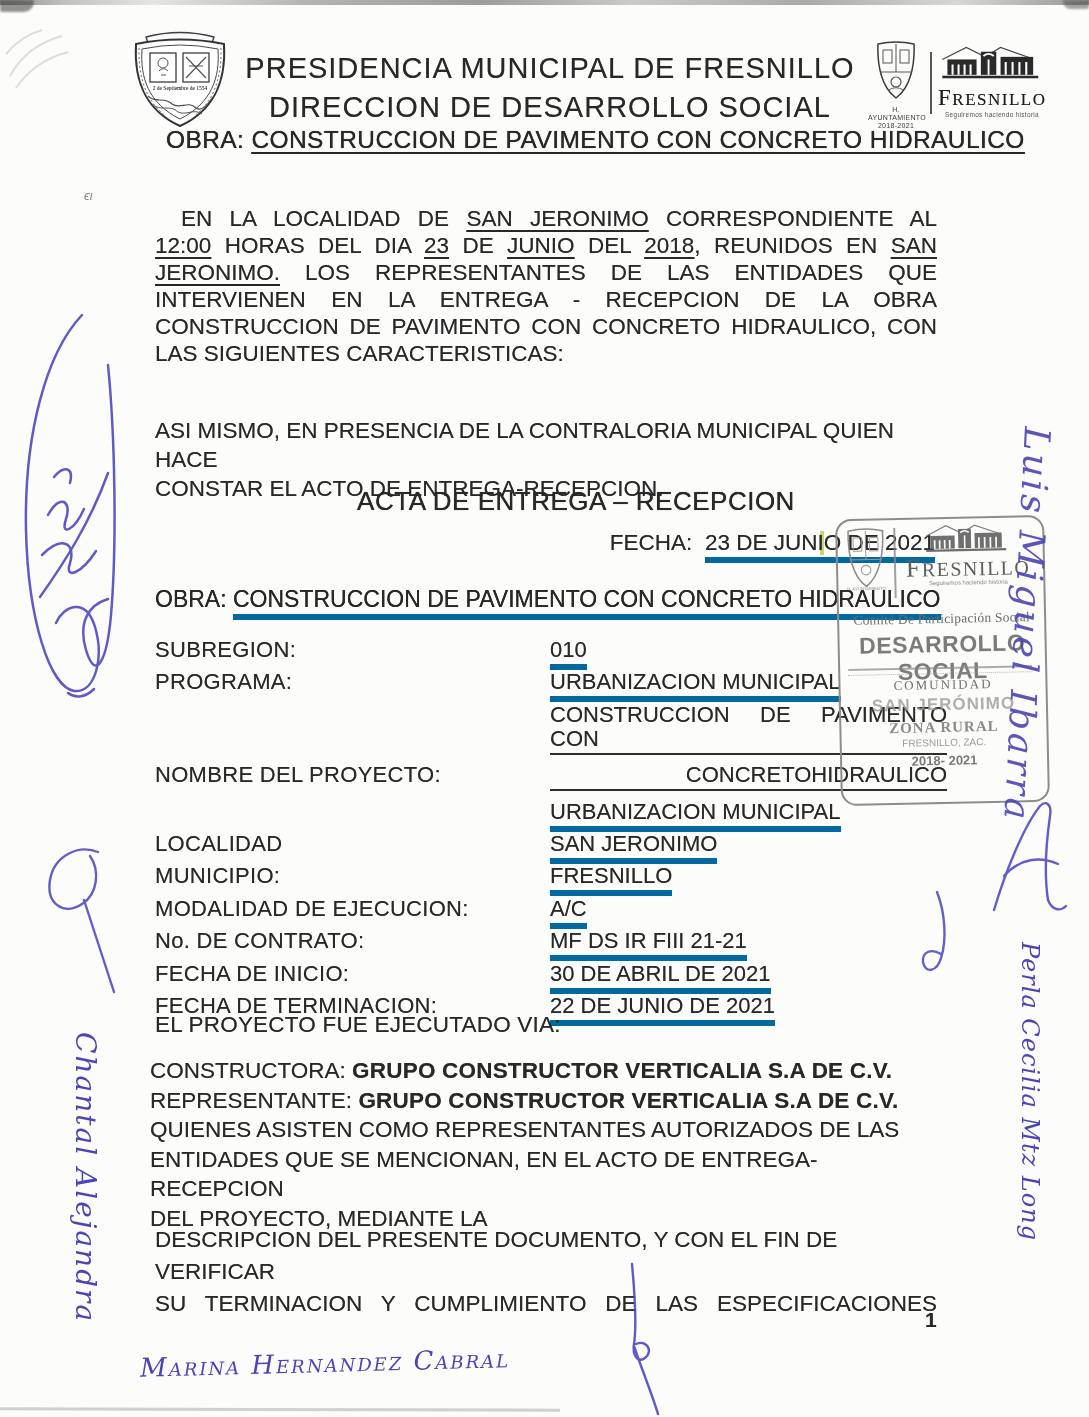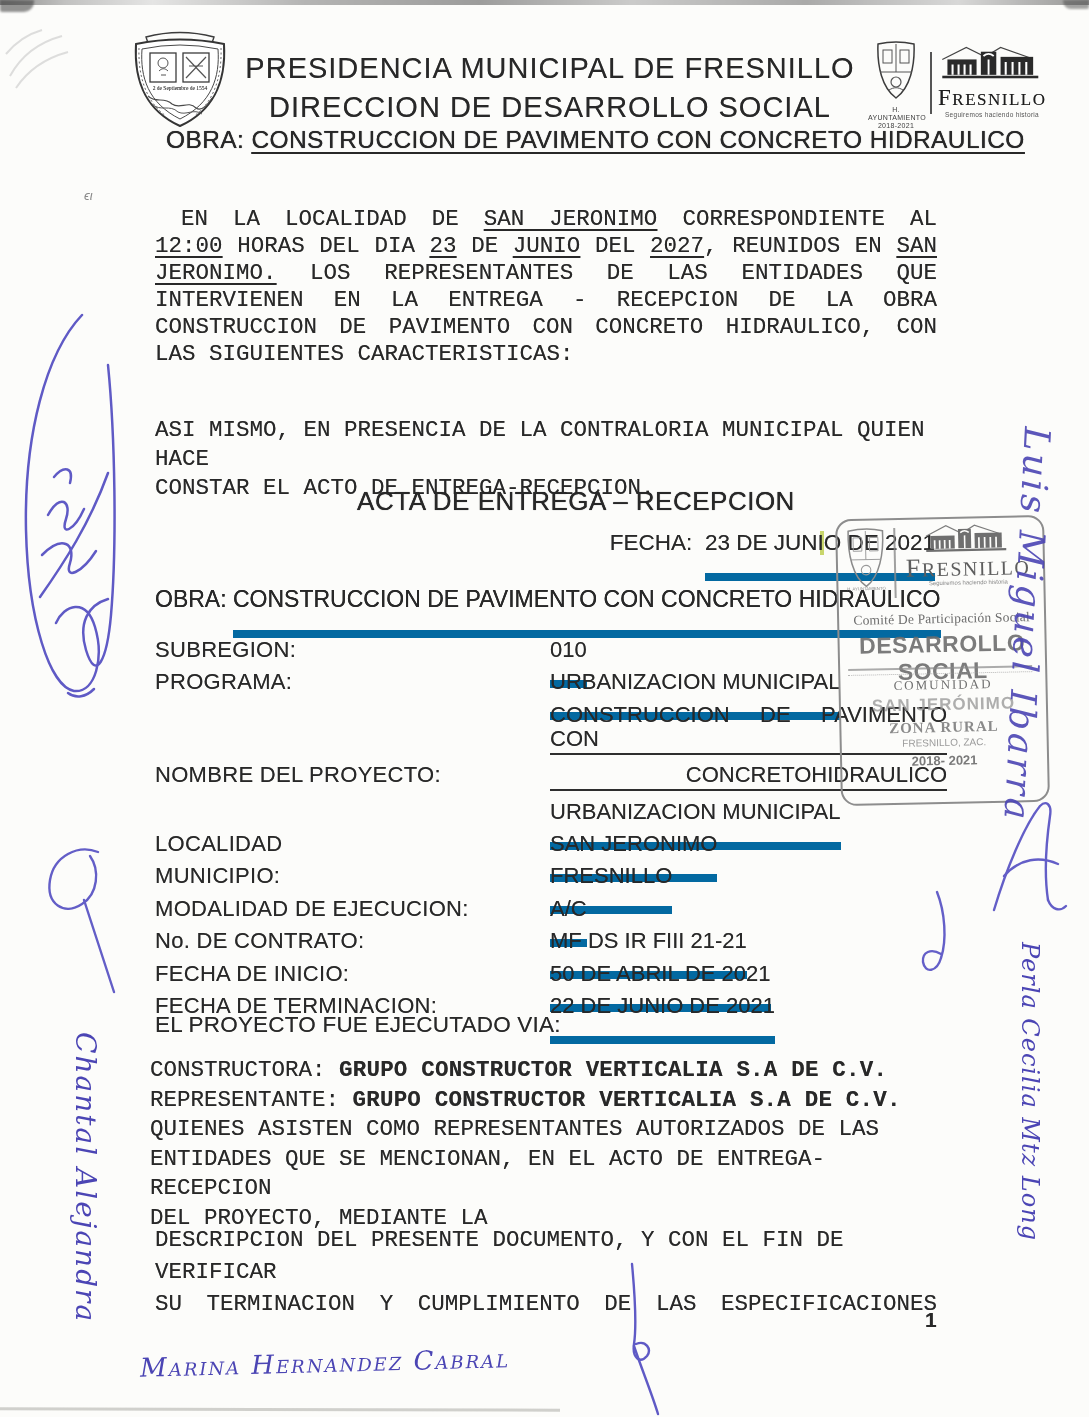--- a/index.html
+++ b/index.html
@@ -22,32 +22,32 @@
   .ayto{position:absolute;left:868px;top:40px;width:56px;text-align:center;}
   .ayto-cap{font-size:7px;color:#3d3d3d;line-height:8px;letter-spacing:.3px;text-shadow:none;}
   .logo-divider{position:absolute;left:930px;top:52px;width:2px;height:62px;background:#555;}
   .logo-right{position:absolute;left:938px;top:44px;width:108px;text-align:center;}
   .wordmark{font-family:"Liberation Serif",serif;font-size:17px;letter-spacing:1.5px;color:#1d1d1d;margin-top:1px;}
   .wordmark::first-letter{font-size:23px;}
   .tagline{font-size:6.5px;color:#555;letter-spacing:.3px;text-shadow:none;}
   .obra-header{position:absolute;left:166px;top:126px;width:790px;font-size:24.5px;letter-spacing:.4px;
                text-shadow:0 0 .7px #111;white-space:nowrap;}
   
-  .tline{min-height:1em;font-family:Liberation Mono, monospace;}
+  .tline{min-height:1em;}
   .jline{text-align:justify;text-align-last:justify;}
   .indent{padding-left:26px;}
   .u{text-decoration:underline;text-decoration-thickness:2px;text-underline-offset:4px;}
   .b{font-weight:bold;letter-spacing:.2px;}
   .intro{position:absolute;left:155px;top:206px;width:782px;font-size:22.5px;line-height:26.9px;}
   .contraloria{position:absolute;left:155px;top:416px;width:782px;font-size:22.5px;line-height:29px;}
   .acta-title{position:absolute;left:155px;top:486px;width:782px;text-align:center;text-indent:60px;
               font-size:26px;letter-spacing:.5px;text-shadow:0 0 .7px #111;}
   .fecha-line{position:absolute;left:155px;top:530px;width:780px;text-align:right;font-size:22.5px;}
   .obra-line2{position:absolute;left:155px;top:586px;width:790px;font-size:23px;white-space:nowrap;text-shadow:0 0 .5px #222;}
-  .uv{border-bottom:8px solid #0369a1;padding-bottom:18px;}
+  .uv{border-bottom:6px solid #0369a1;padding-bottom:2px;}
   
   .fields{position:absolute;left:155px;top:638px;width:792px;font-size:22px;}
   .frow{display:flex;line-height:24px;margin-bottom:8.4px;}
   .flabel{width:395px;flex:none;letter-spacing:.3px;}
   .fvalue{flex:1;}
   .fvalue.just{border-bottom:2px solid #2e2e2e;text-align:justify;text-align-last:justify;padding-bottom:2px;}
   .fvalue.spread{border-bottom:2px solid #2e2e2e;display:flex;justify-content:flex-end;padding-bottom:2px;}
   .ejecutado{position:absolute;left:155px;top:1012px;font-size:22.5px;letter-spacing:.2px;}
   .constructora{position:absolute;left:150px;top:1056px;width:790px;font-size:22.5px;line-height:29.5px;}
   .descripcion{position:absolute;left:155px;top:1224px;width:782px;font-size:22.5px;line-height:32px;}
@@ -146,21 +146,21 @@
     <div class="tagline">Seguiremos haciendo historia</div>
   </div>
 
   <div class="obra-header">
     <span>OBRA:</span>
     <span class="u">CONSTRUCCION DE PAVIMENTO CON CONCRETO HIDRAULICO</span>
   </div>
 
   <div class="intro">
       <div class="tline jline indent"><span>EN LA LOCALIDAD DE </span><span class="u">SAN JERONIMO</span><span> CORRESPONDIENTE AL</span></div>
-      <div class="tline jline"><span class="u">12:00</span><span> HORAS DEL DIA </span><span class="u">23</span><span> DE </span><span class="u">JUNIO</span><span> DEL </span><span class="u">2027</span><span>, REUNIDOS EN </span><span class="u">SAN</span></div>
+      <div class="tline jline"><span class="u">12:00</span><span> HORAS DEL DIA </span><span class="u">23</span><span> DE </span><span class="u">JUNIO</span><span> DEL </span><span class="u">2018</span><span>, REUNIDOS EN </span><span class="u">SAN</span></div>
       <div class="tline jline"><span class="u">JERONIMO.</span><span> LOS REPRESENTANTES DE LAS ENTIDADES QUE</span></div>
       <div class="tline jline"><span>INTERVIENEN EN LA ENTREGA - RECEPCION DE LA OBRA</span></div>
       <div class="tline jline"><span>CONSTRUCCION DE PAVIMENTO CON CONCRETO HIDRAULICO, CON</span></div>
       <div class="tline"><span>LAS SIGUIENTES CARACTERISTICAS:</span></div>
     </div>
 
   <div class="contraloria">
       <div class="tline"><span>ASI MISMO, EN PRESENCIA DE LA CONTRALORIA MUNICIPAL QUIEN HACE</span></div>
       <div class="tline"><span>CONSTAR EL ACTO DE ENTREGA-RECEPCION.</span></div>
     </div>
@@ -212,21 +212,21 @@
       <div class="frow">
         <div class="flabel">MODALIDAD DE EJECUCION:</div>
         <div class="fvalue"><span class="uv">A/C</span></div>
       </div>
       <div class="frow">
         <div class="flabel">No. DE CONTRATO:</div>
         <div class="fvalue"><span class="uv">MF DS IR FIII 21-21</span></div>
       </div>
       <div class="frow">
         <div class="flabel">FECHA DE INICIO:</div>
-        <div class="fvalue"><span class="uv">50 DE ABRIL DE 2021</span></div>
+        <div class="fvalue"><span class="uv">30 DE ABRIL DE 2021</span></div>
       </div>
       <div class="frow">
         <div class="flabel">FECHA DE TERMINACION:</div>
         <div class="fvalue"><span class="uv">22 DE JUNIO DE 2021</span></div>
       </div>
     </div>
 
   <div class="ejecutado">EL PROYECTO FUE EJECUTADO VIA:</div>
 
   <div class="constructora">

